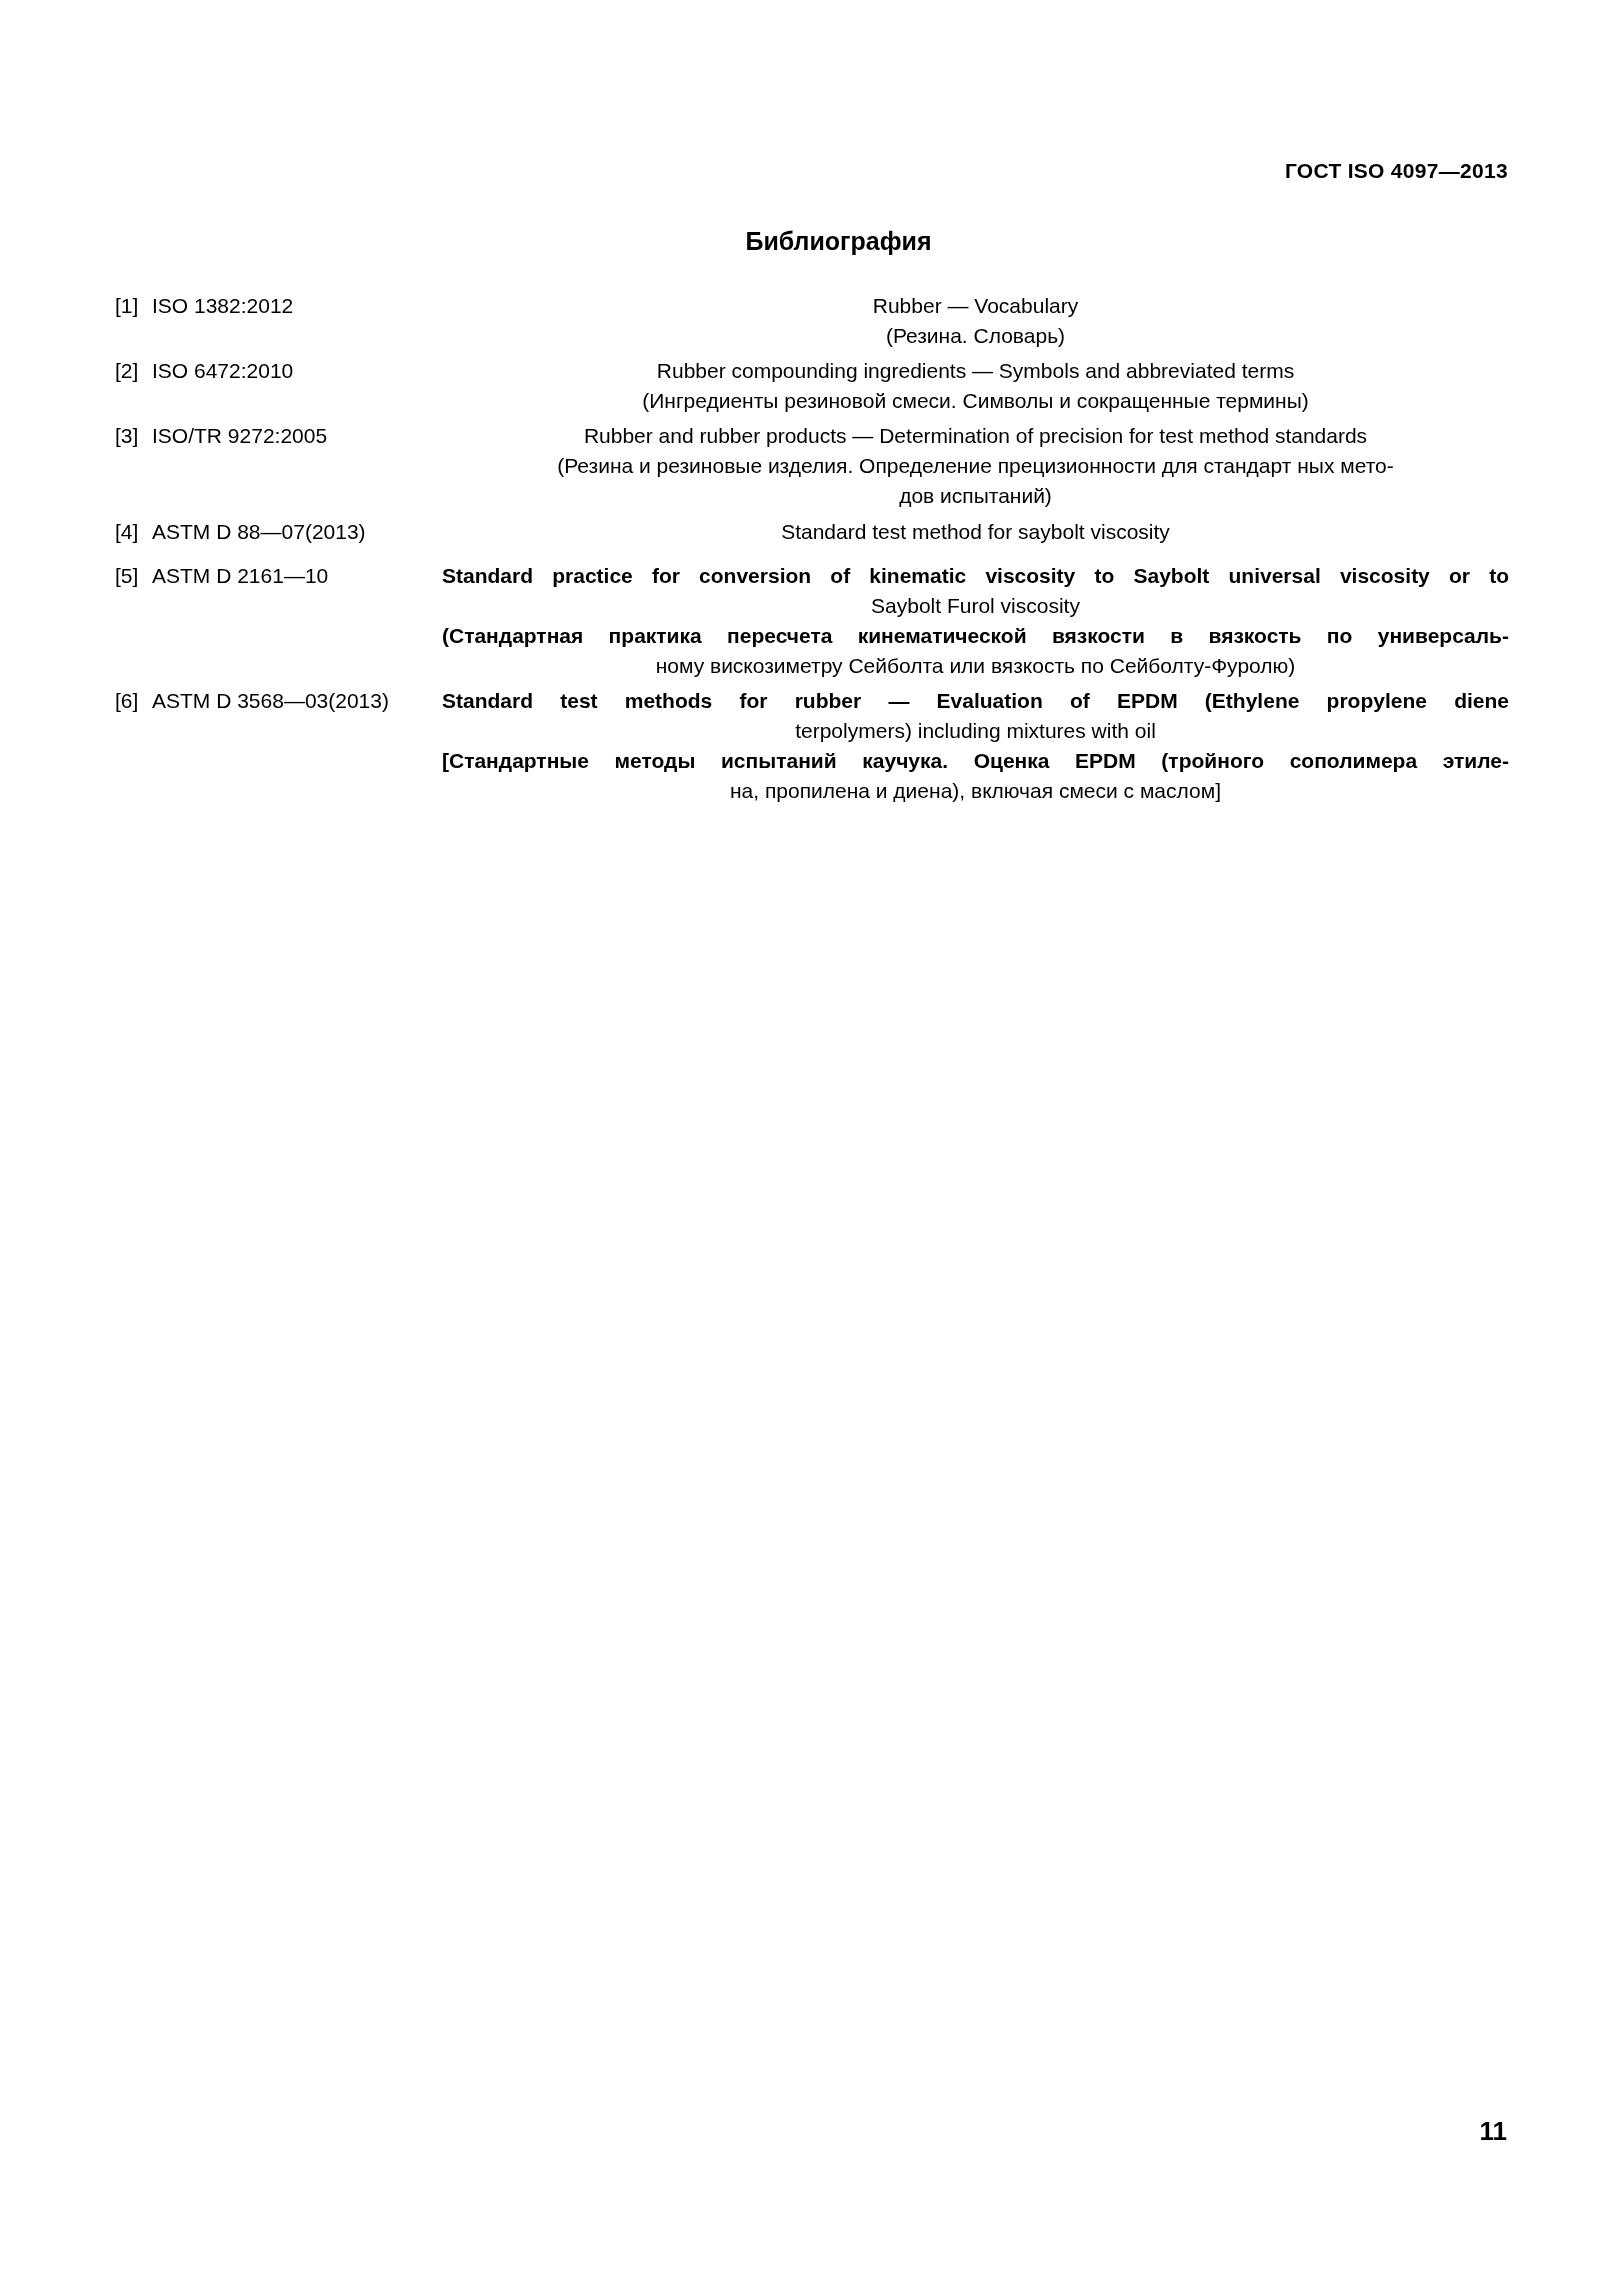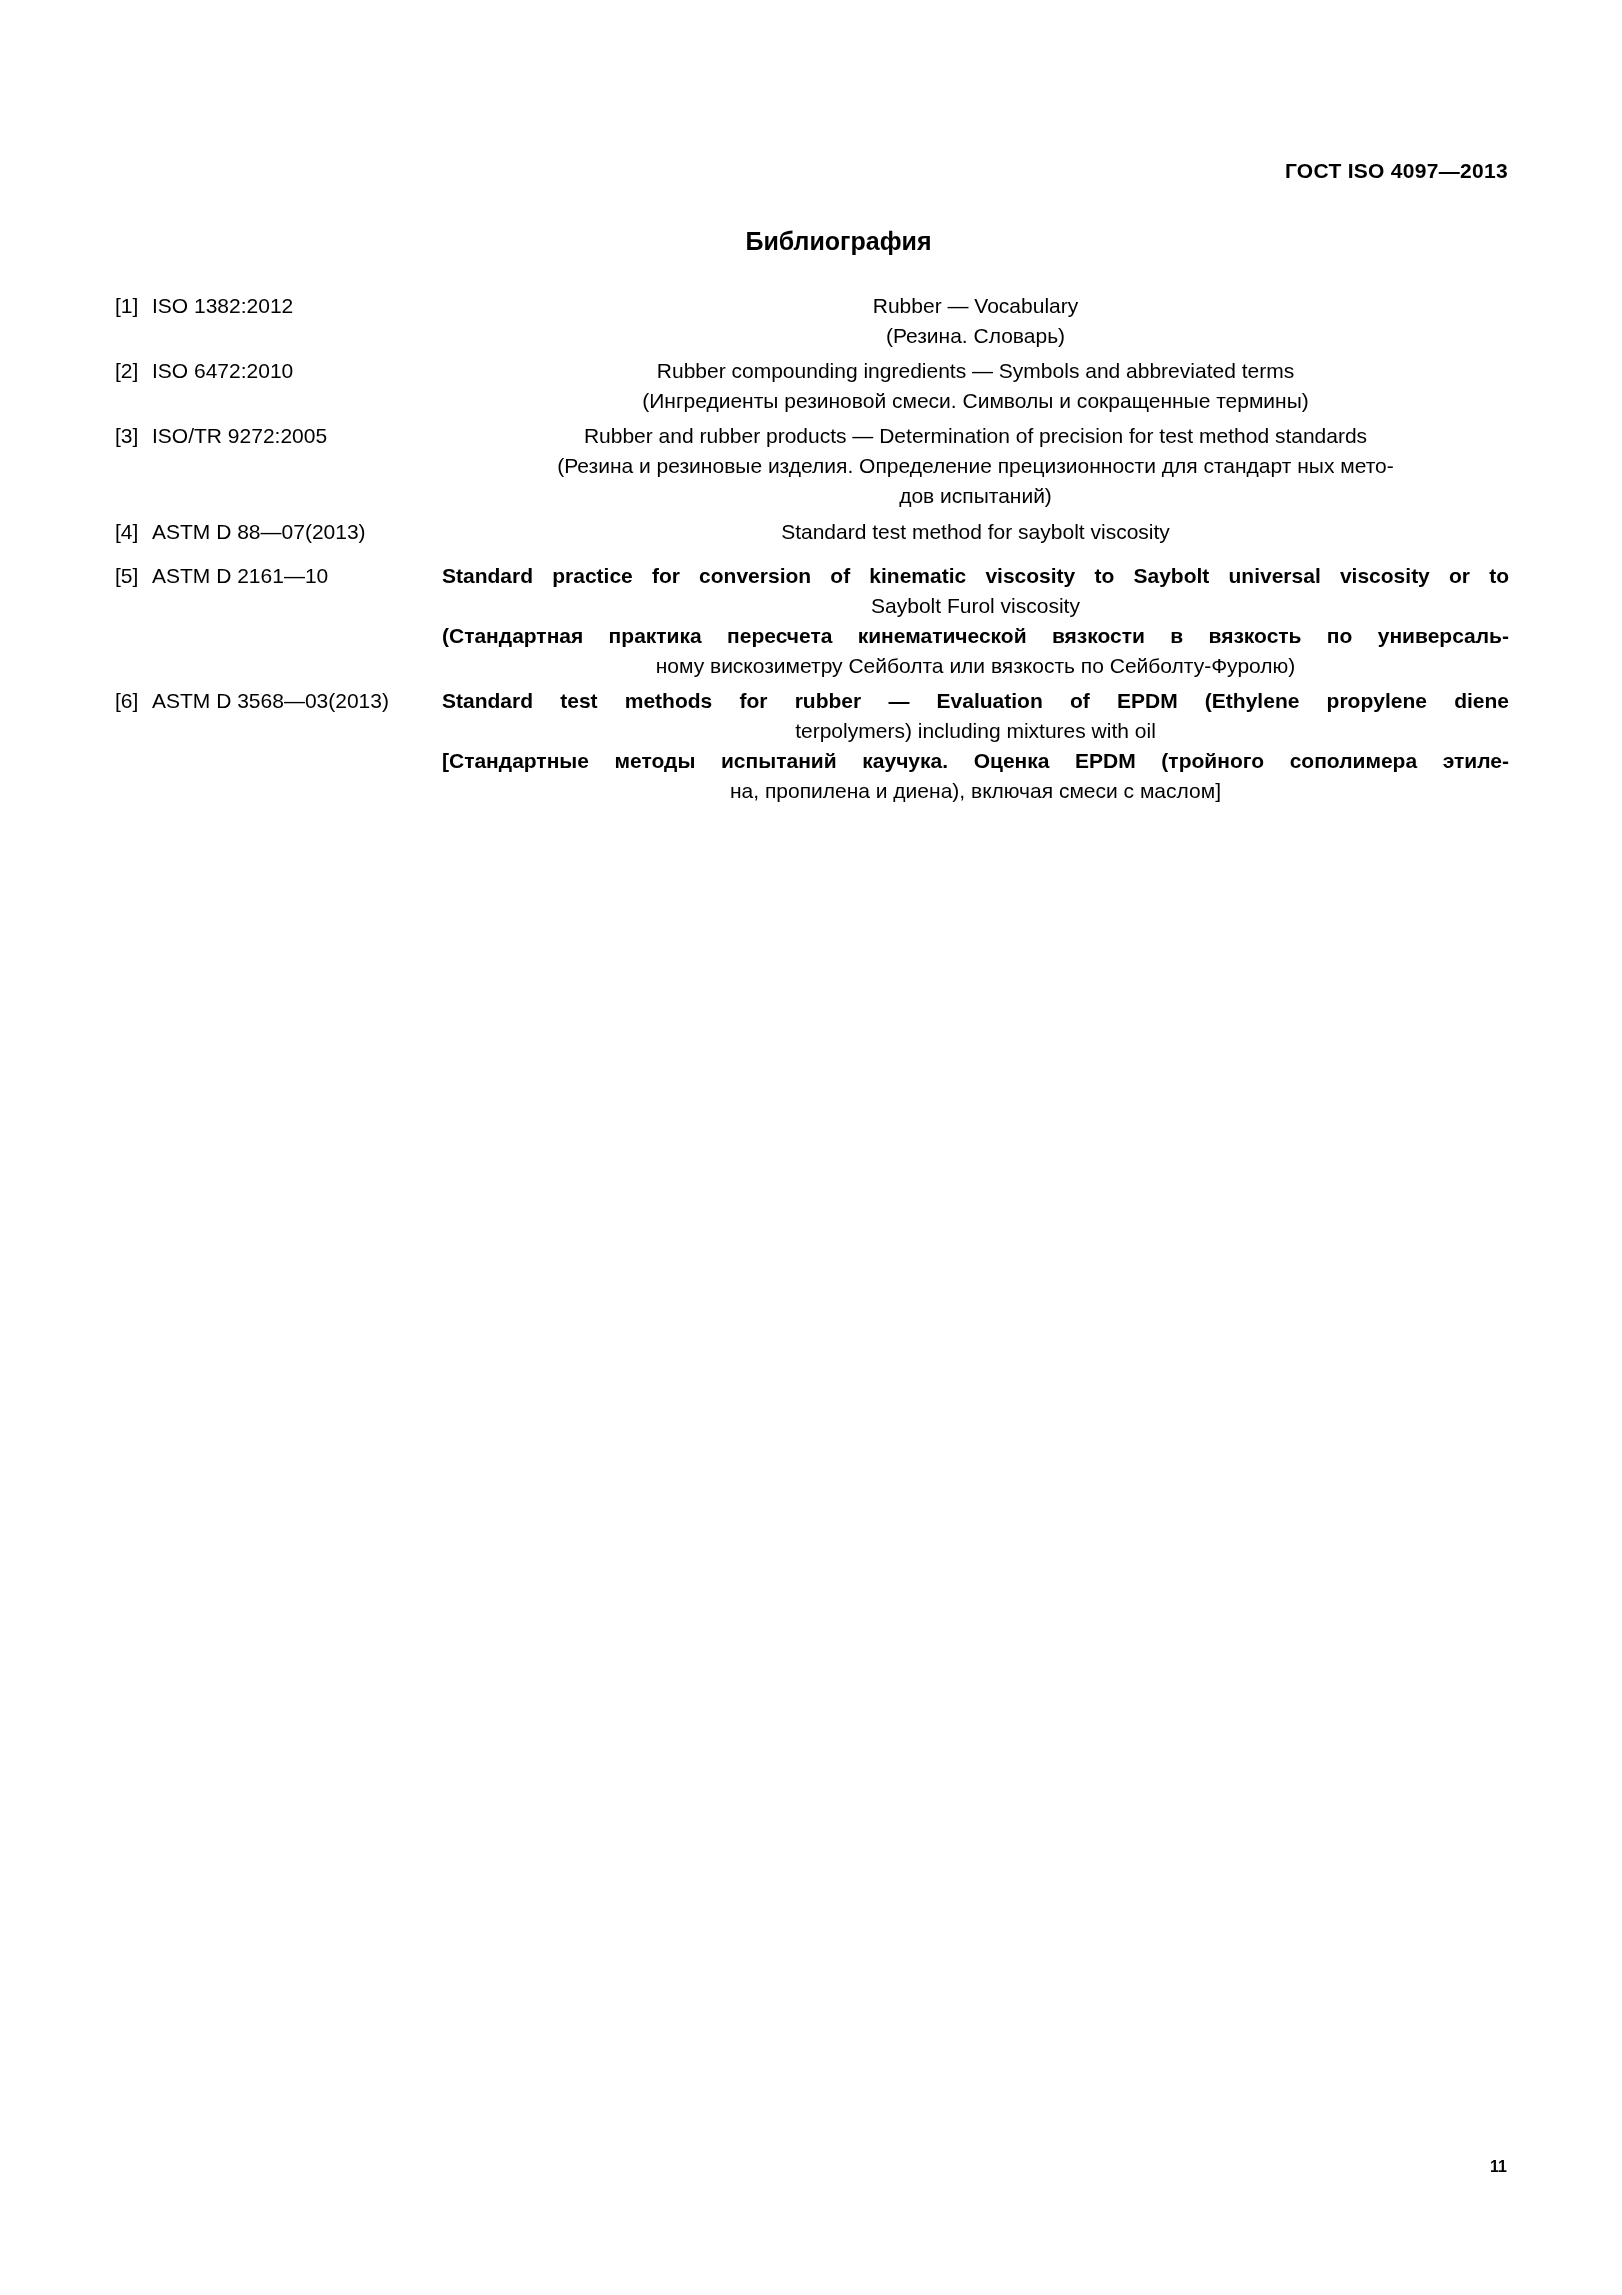--- a/index.html
+++ b/index.html
@@ -80,23 +80,23 @@
   }
   .line.nojust {
     text-align: center;
   }
   .gap-line {
     display: block;
     height: 9.2px;
   }
   .page-number {
     position: absolute;
-    bottom: 119px;
+    bottom: 148px;
     right: 116px;
-    font-size: 16px;
+    font-size: 26px;
     font-weight: bold;
   }
 </style>
 </head>
 <body>
 
 <div class="page">
 
   <div class="doc-header">ГОСТ  ISO 4097—2013</div>
 

